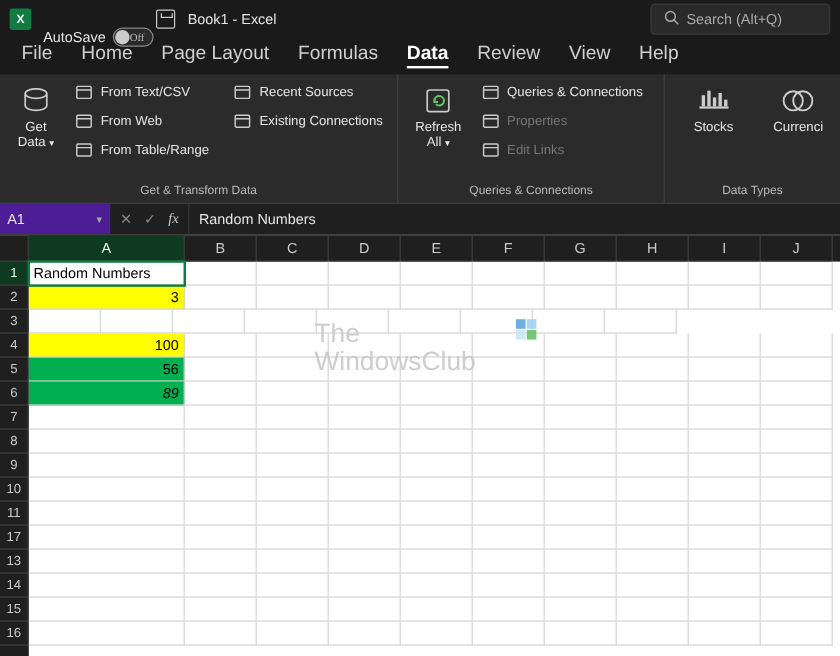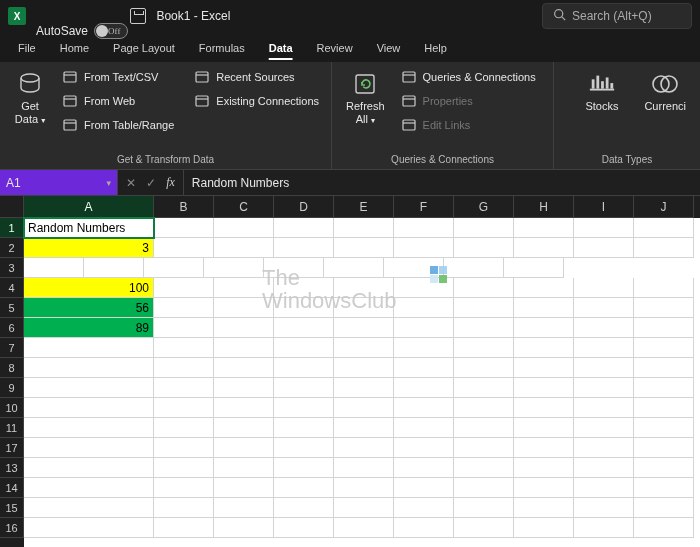--- a/index.html
+++ b/index.html
@@ -12,39 +12,39 @@
   .toggle { width: 34px; height: 16px; border: 1px solid #888; border-radius: 10px; display: flex; align-items: center; padding: 1px; background: #2a2a2a; }
   .toggle-knob { width: 12px; height: 12px; border-radius: 50%; background: #ccc; }
   .toggle-label { font-size: 9px; color: #bbb; margin-left: -26px; pointer-events: none; font-family: Liberation Serif, serif; }
   .save-icon { width: 16px; height: 16px; border: 1px solid #ccc; border-radius: 2px; position: relative; }
   .save-icon::after { content: ""; position: absolute; top: 2px; left: 3px; width: 8px; height: 3px; border: 1px solid #ccc; border-top: none; }
   .titlebar .title { font-size: 12px; }
   .searchbox { margin-left: auto; display: flex; align-items: center; gap: 6px; background: #2a2a2a; border: 1px solid #3a3a3a; border-radius: 4px; padding: 4px 10px; color: #aaa; font-size: 12px; min-width: 150px; }
 
   
   .menubar { background: #1a1a1a; height: 30px; display: flex; align-items: flex-end; padding: 0 6px; gap: 0; }
-  .menu-item { color: #d0d0d0; font-size: 11px; padding: 6px 12px 8px 12px; cursor: pointer; }
+  .menu-item { color: #d0d0d0; font-size: 16px; padding: 6px 12px 8px 12px; cursor: pointer; }
   .menu-item.active { color: #fff; font-weight: 600; text-decoration: underline; text-underline-offset: 6px; text-decoration-thickness: 2px; }
 
   
   .ribbon { background: #2b2b2b; height: 108px; display: flex; border-bottom: 1px solid #404040; }
   .ribbon-group { border-right: 1px solid #404040; display: flex; flex-direction: column; padding: 4px 8px 2px 8px; }
   .ribbon-group-body { flex: 1; display: flex; align-items: flex-start; gap: 6px; }
   .ribbon-group-label { font-size: 10px; color: #bbb; text-align: center; padding: 2px 0 2px 0; }
   .big-btn { display: flex; flex-direction: column; align-items: center; justify-content: center; color: #e6e6e6; font-size: 11px; padding: 4px 6px; cursor: pointer; text-align: center; min-width: 44px; line-height: 1.2; }
   .big-btn .icn { width: 28px; height: 28px; margin-bottom: 2px; display: flex; align-items: center; justify-content: center; }
   .big-btn .caret { font-size: 8px; margin-top: 1px; }
   .small-list { display: flex; flex-direction: column; gap: 2px; }
   .small-btn { display: flex; align-items: center; gap: 6px; color: #e6e6e6; font-size: 11px; padding: 3px 4px; cursor: pointer; white-space: nowrap; }
   .small-btn .icn { width: 16px; height: 16px; display: flex; align-items: center; justify-content: center; }
   .small-btn.disabled { color: #777; }
 
   
   .fbar { background: #1a1a1a; height: 26px; display: flex; align-items: stretch; border-bottom: 1px solid #404040; }
-  .namebox { width: 118px; background: #6d28d9; color: #e6e6e6; font-size: 12px; display: flex; align-items: center; padding: 0 6px; border-right: 1px solid #404040; justify-content: space-between; }
+  .namebox { width: 92px; background: #4c1d95; color: #e6e6e6; font-size: 12px; display: flex; align-items: center; padding: 0 6px; border-right: 1px solid #404040; justify-content: space-between; }
   .namebox .dd { font-size: 9px; color: #aaa; }
   .fx-controls { display: flex; align-items: center; gap: 10px; padding: 0 8px; color: #888; font-size: 12px; border-right: 1px solid #404040; background: #1f1f1f; }
   .fx-icon { font-style: italic; font-family: "Times New Roman", serif; color: #ccc; }
   .formula-input { flex: 1; background: #1f1f1f; color: #e6e6e6; font-size: 12px; display: flex; align-items: center; padding: 0 8px; }
 
   
   .sheet-wrap { position: absolute; top: 196px; left: 0; right: 0; bottom: 0; background: #fff; }
   .corner { position: absolute; top: 0; left: 0; width: 24px; height: 22px; background: #1f1f1f; border-right: 1px solid #404040; border-bottom: 1px solid #404040; }
   .colheads { position: absolute; top: 0; left: 24px; right: 0; height: 22px; display: flex; background: #1f1f1f; color: #ccc; font-size: 12px; }
   .colhead { border-right: 1px solid #404040; border-bottom: 1px solid #404040; display: flex; align-items: center; justify-content: center; }
@@ -211,21 +211,21 @@
               </svg>
             </span>
             <span>Edit Links</span>
           </div>
         </div>
     </div>
     <div class="ribbon-group-label">Queries &amp; Connections</div>
   </div>
 
   <div class="ribbon-group" style="flex:1; border-right:none">
-    <div class="ribbon-group-body" style="justify-content:flex-end; gap:14px; padding-left:10px">
+    <div class="ribbon-group-body" style="justify-content:space-between; gap:14px; padding-left:10px">
       <div class="big-btn">
         <div class="icn">
           <svg width="30" height="26" viewBox="0 0 30 26">
               <rect x="2" y="18" width="26" height="2" fill="#ccc"></rect>
               <rect x="4" y="8" width="3" height="10" fill="#ccc"></rect>
               <rect x="9" y="4" width="3" height="14" fill="#ccc"></rect>
               <rect x="14" y="10" width="3" height="8" fill="#ccc"></rect>
               <rect x="19" y="6" width="3" height="12" fill="#ccc"></rect>
               <rect x="24" y="12" width="3" height="6" fill="#ccc"></rect>
             </svg>
@@ -347,21 +347,21 @@
         <div class="cell" style="width: 60px;"></div>
         <div class="cell" style="width: 60px;"></div>
         <div class="cell" style="width: 60px;"></div>
         <div class="cell" style="width: 60px;"></div>
         <div class="cell" style="width: 60px;"></div>
         <div class="cell" style="width: 60px;"></div>
         <div class="cell" style="width: 60px;"></div>
         <div class="cell" style="width: 60px;"></div>
       </div>
       <div class="row">
-        <div class="cell num green" style="width: 130px;">89</div>
+        <div class="cell num green" style="width: 130px; font-style: italic;">89</div>
         <div class="cell" style="width: 60px;"></div>
         <div class="cell" style="width: 60px;"></div>
         <div class="cell" style="width: 60px;"></div>
         <div class="cell" style="width: 60px;"></div>
         <div class="cell" style="width: 60px;"></div>
         <div class="cell" style="width: 60px;"></div>
         <div class="cell" style="width: 60px;"></div>
         <div class="cell" style="width: 60px;"></div>
         <div class="cell" style="width: 60px;"></div>
       </div>

